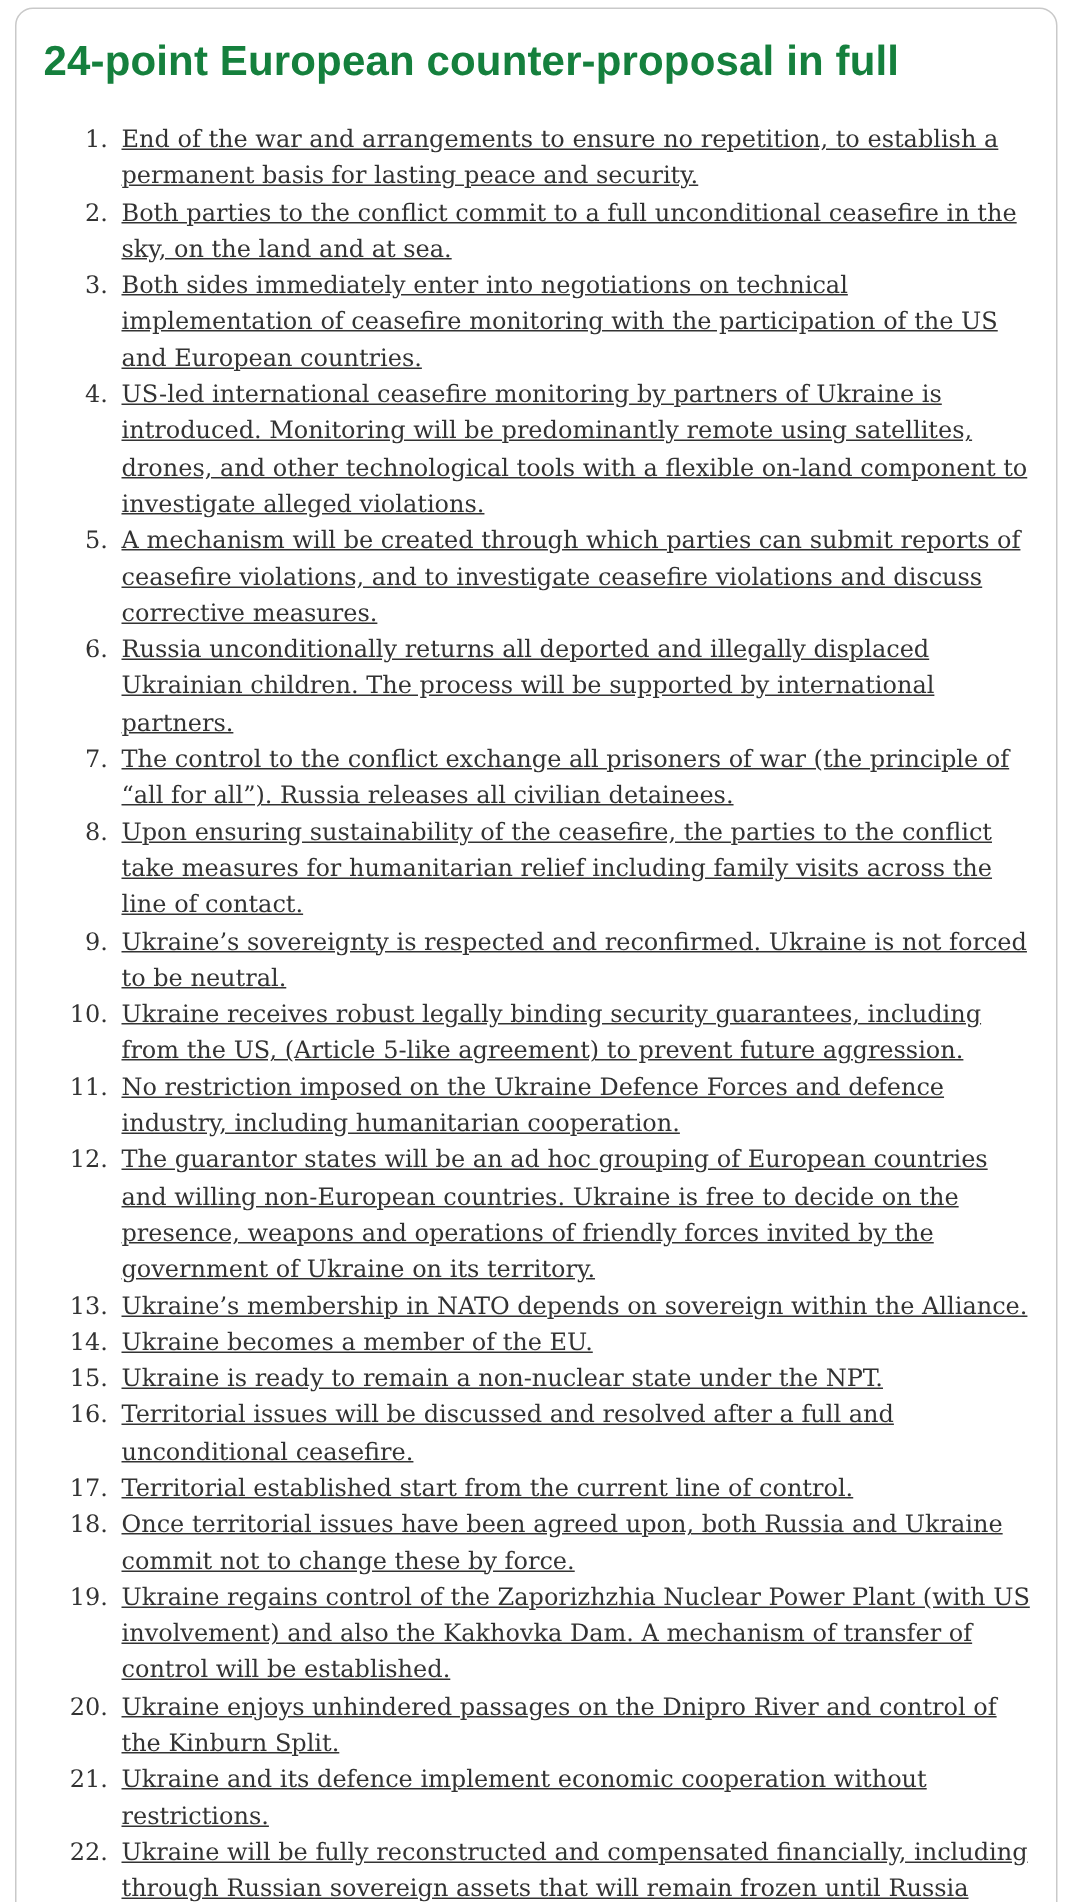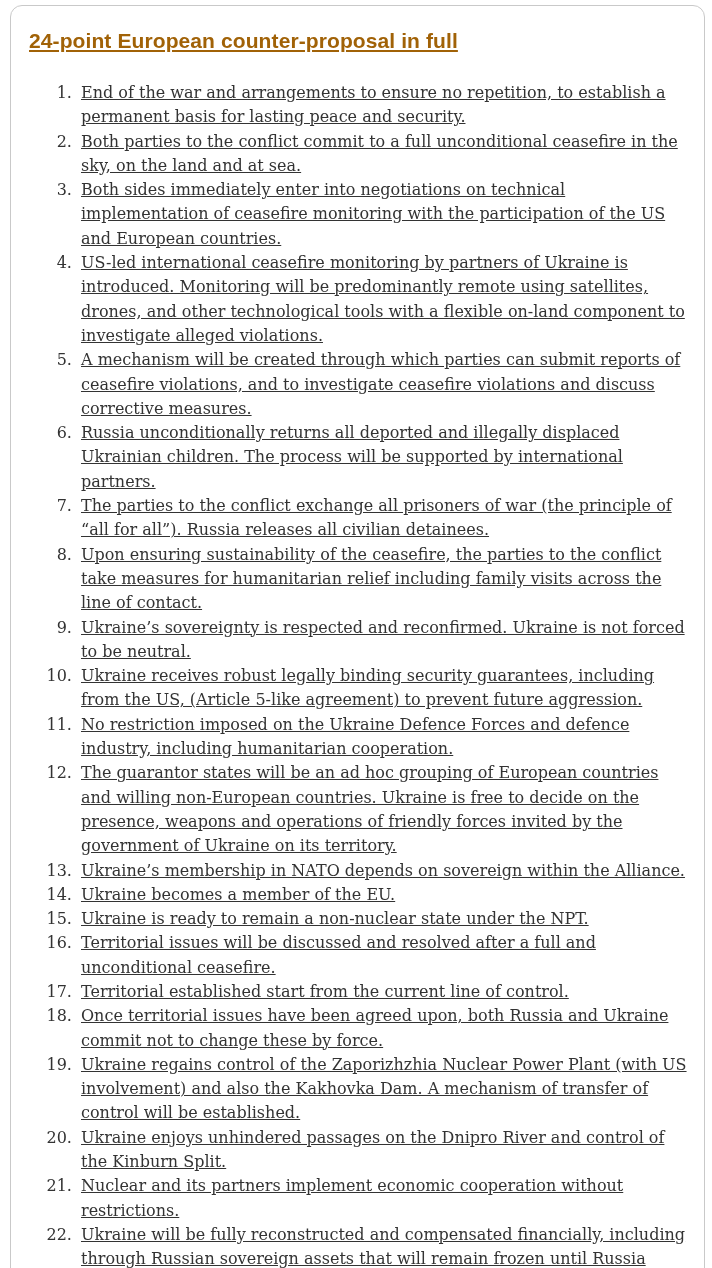--- a/index.html
+++ b/index.html
@@ -17,26 +17,25 @@
     top: 5px;
     width: 695px;
     height: 1340px; 
     background: #ffffff;
     border: 1px solid #c9c9c9;
     border-radius: 12px;
   }
   .card-title {
     font-family: "Liberation Sans", sans-serif;
     font-weight: 700;
-    font-size: 21px;
+    font-size: 28px;
     line-height: 26px;
-    color: #a16207;
+    color: #15803d;
     letter-spacing: 0.1px;
     margin: 22px 18px 27px 18px;
-    text-decoration: underline;
   }
   .points {
     font-family: "DejaVu Serif", "Liberation Serif", serif;
     font-size: 16px;
     line-height: 24.3px;
     color: #333333;
     margin: 0 14px 0 0;
     padding: 0 0 0 66px;
     list-style: decimal outside;
   }
@@ -51,30 +50,30 @@
 
 <div class="card">
   <h2 class="card-title">24-point European counter-proposal in full</h2>
   <ol class="points">
       <li>End of the war and arrangements to ensure no repetition, to establish a permanent basis for lasting peace and security.</li>
       <li>Both parties to the conflict commit to a full unconditional ceasefire in the sky, on the land and at sea.</li>
       <li>Both sides immediately enter into negotiations on technical implementation of ceasefire monitoring with the participation of the US and European countries.</li>
       <li>US-led international ceasefire monitoring by partners of Ukraine is introduced. Monitoring will be predominantly remote using satellites, drones, and other technological tools with a flexible on-land component to investigate alleged violations.</li>
       <li>A mechanism will be created through which parties can submit reports of ceasefire violations, and to investigate ceasefire violations and discuss corrective measures.</li>
       <li>Russia unconditionally returns all deported and illegally displaced Ukrainian children. The process will be supported by international partners.</li>
-      <li>The parties to the conflict exchange all prisoners of war (the principle of “all for all”). Russia releases all civilian detainees.</li>
+      <li>The control to the conflict exchange all prisoners of war (the principle of “all for all”). Russia releases all civilian detainees.</li>
       <li>Upon ensuring sustainability of the ceasefire, the parties to the conflict take measures for humanitarian relief including family visits across the line of contact.</li>
       <li>Ukraine’s sovereignty is respected and reconfirmed. Ukraine is not forced to be neutral.</li>
       <li>Ukraine receives robust legally binding security guarantees, including from the US, (Article 5-like agreement) to prevent future aggression.</li>
       <li>No restriction imposed on the Ukraine Defence Forces and defence industry, including humanitarian cooperation.</li>
       <li>The guarantor states will be an ad hoc grouping of European countries and willing non-European countries. Ukraine is free to decide on the presence, weapons and operations of friendly forces invited by the government of Ukraine on its territory.</li>
       <li>Ukraine’s membership in NATO depends on sovereign within the Alliance.</li>
       <li>Ukraine becomes a member of the EU.</li>
       <li>Ukraine is ready to remain a non-nuclear state under the NPT.</li>
       <li>Territorial issues will be discussed and resolved after a full and unconditional ceasefire.</li>
       <li>Territorial established start from the current line of control.</li>
       <li>Once territorial issues have been agreed upon, both Russia and Ukraine commit not to change these by force.</li>
       <li>Ukraine regains control of the Zaporizhzhia Nuclear Power Plant (with US involvement) and also the Kakhovka Dam. A mechanism of transfer of control will be established.</li>
       <li>Ukraine enjoys unhindered passages on the Dnipro River and control of the Kinburn Split.</li>
-      <li>Nuclear and its partners implement economic cooperation without restrictions.</li>
+      <li>Ukraine and its defence implement economic cooperation without restrictions.</li>
       <li>Ukraine will be fully reconstructed and compensated financially, including through Russian sovereign assets that will remain frozen until Russia compensates damage to Ukraine.</li>
     </ol>
 </div>
 
 </body></html>

